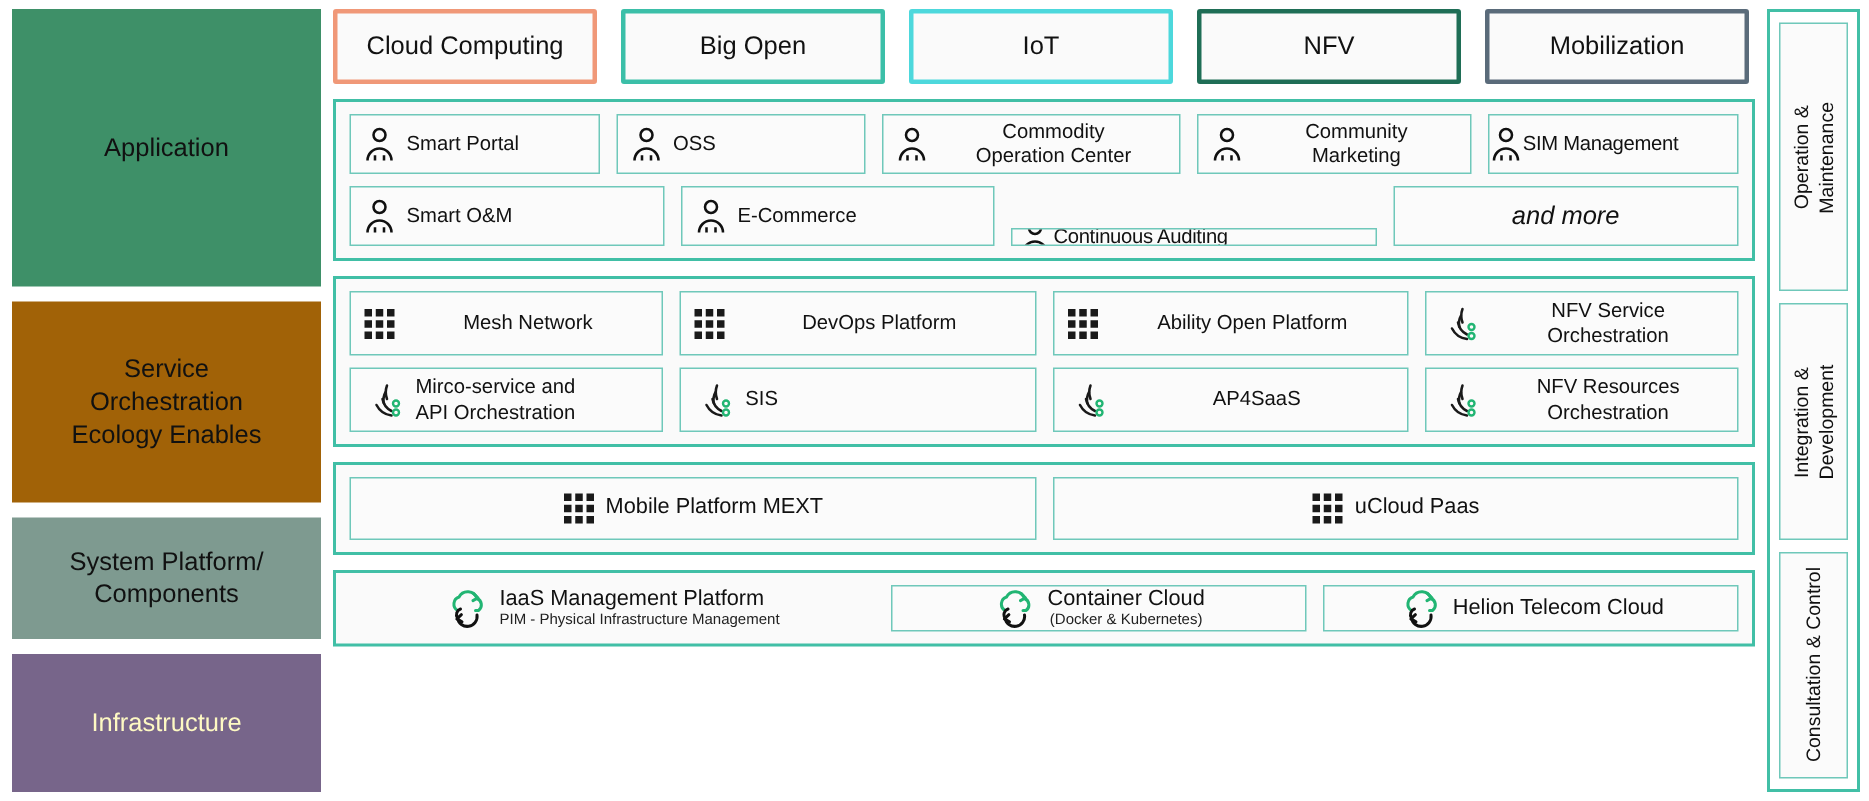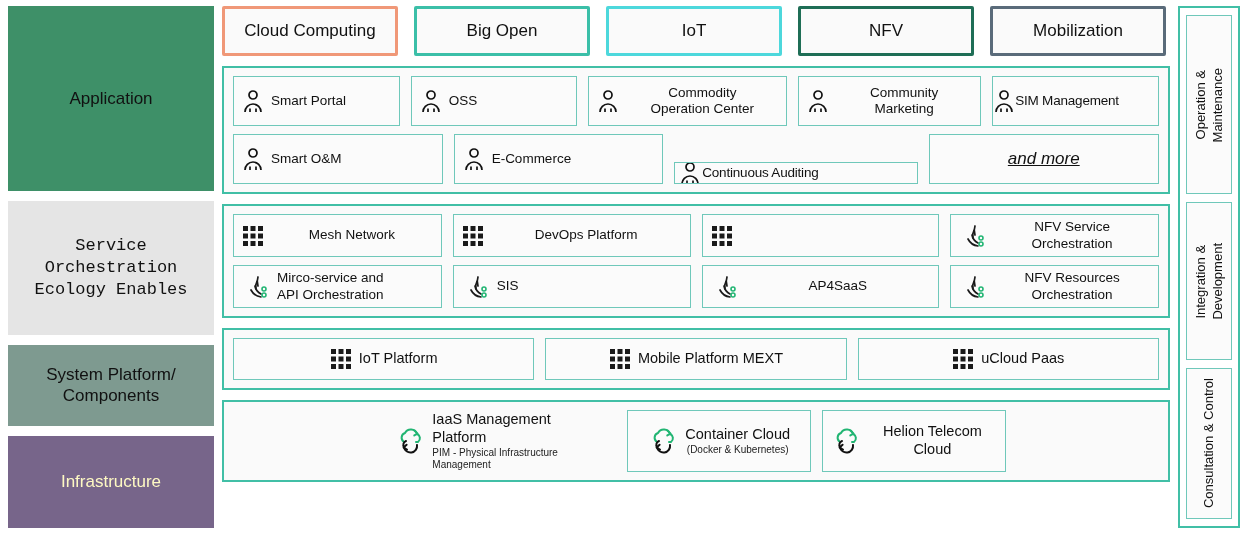--- a/index.html
+++ b/index.html
@@ -30,21 +30,21 @@
   .layer-label{
     display:flex;align-items:center;justify-content:center;
     text-align:center;
     font-size:17px;
     line-height:1.28;
     color:#111;
     box-sizing:border-box;
     padding:16px 6px;
   }
   .layer-label.application{background:#3E9068;color:#111;}
-  .layer-label.service{background:#e5e5e5;font-family:Liberation Mono, monospace;}
+  .layer-label.service{background:#a16207;}
   .layer-label.system{background:#7E9A90;}
   .layer-label.infra{background:#77658A;color:#fef9c3;}
 
   
   .main-col{
     flex:1 1 auto;
     display:flex;flex-direction:column;
     gap:10px;
     min-width:0;
   }
@@ -97,33 +97,33 @@
     color:#111;
     overflow:hidden;
   }
   .cell.center{justify-content:center;}
   .cell.noborder{border-color:transparent;background:transparent;}
   .cell-text{line-height:1.22;text-align:center;flex:0 1 auto;}
   .cell-text.left{text-align:left;}
   .cell-text.tight{letter-spacing:-0.2px;}
   .cell.more{justify-content:center;}
   .more-text{
-    font-style:italic;text-decoration:underline;
+    font-style:italic;
     font-size:17px;
   }
   .sub{display:block;font-size:10px;color:#222;line-height:1.2;}
 
   
   .ico{flex:0 0 auto;display:block;}
 
   
-  .panel.app{height:128px;}
+  .panel.app{height:108px;}
   .panel.svc{height:114px;}
   .panel.sys{height:62px;}
-  .panel.inf{height:82px;align-items:center;}
+  .panel.inf{height:51px;}
 
   .panel.sys .cell,.panel.inf .cell{font-size:14.5px;}
 
   
   .side-col{
     width:62px;flex:0 0 auto;
     border:2.5px solid #41BFA6;
     box-sizing:border-box;
     background:#fff;
     display:flex;flex-direction:column;
@@ -329,20 +329,21 @@
                 <rect x="8.5" y="1" width="5" height="5"></rect>
                 <rect x="16" y="1" width="5" height="5"></rect>
                 <rect x="1" y="8.5" width="5" height="5"></rect>
                 <rect x="8.5" y="8.5" width="5" height="5"></rect>
                 <rect x="16" y="8.5" width="5" height="5"></rect>
                 <rect x="1" y="16" width="5" height="5"></rect>
                 <rect x="8.5" y="16" width="5" height="5"></rect>
                 <rect x="16" y="16" width="5" height="5"></rect>
               </g>
             </svg>
+          <span class="cell-text" style="flex:1">Ability Open Platform</span>
         </div>
 
         <div class="cell" style="flex:1.06">
           <svg class="ico" width="28" height="26" viewBox="0 0 28 26">
               <g fill="none" stroke="#1a1a1a" stroke-width="1.7" stroke-linecap="round">
                 <path d="M16 3 A13 13 0 0 0 16 12"></path>
                 <path d="M15 7.5 A10 10 0 0 0 14 15"></path>
                 <path d="M13 12 A11 11 0 0 0 19 20"></path>
                 <path d="M9 16 A13 13 0 0 0 19 23"></path>
               </g>
@@ -424,52 +425,36 @@
                 <rect x="8.5" y="1" width="5" height="5"></rect>
                 <rect x="16" y="1" width="5" height="5"></rect>
                 <rect x="1" y="8.5" width="5" height="5"></rect>
                 <rect x="8.5" y="8.5" width="5" height="5"></rect>
                 <rect x="16" y="8.5" width="5" height="5"></rect>
                 <rect x="1" y="16" width="5" height="5"></rect>
                 <rect x="8.5" y="16" width="5" height="5"></rect>
                 <rect x="16" y="16" width="5" height="5"></rect>
               </g>
             </svg>
-          <span class="cell-text">IoT Platform</span>
+          <span class="cell-text">Mobile Platform MEXT</span>
         </div>
         <div class="cell center">
           <svg class="ico" width="22" height="22" viewBox="0 0 22 22">
               <g fill="#1a1a1a">
                 <rect x="1" y="1" width="5" height="5"></rect>
                 <rect x="8.5" y="1" width="5" height="5"></rect>
                 <rect x="16" y="1" width="5" height="5"></rect>
                 <rect x="1" y="8.5" width="5" height="5"></rect>
                 <rect x="8.5" y="8.5" width="5" height="5"></rect>
                 <rect x="16" y="8.5" width="5" height="5"></rect>
                 <rect x="1" y="16" width="5" height="5"></rect>
                 <rect x="8.5" y="16" width="5" height="5"></rect>
                 <rect x="16" y="16" width="5" height="5"></rect>
               </g>
             </svg>
-          <span class="cell-text">Mobile Platform MEXT</span>
-        </div>
-        <div class="cell center">
-          <svg class="ico" width="22" height="22" viewBox="0 0 22 22">
-              <g fill="#1a1a1a">
-                <rect x="1" y="1" width="5" height="5"></rect>
-                <rect x="8.5" y="1" width="5" height="5"></rect>
-                <rect x="16" y="1" width="5" height="5"></rect>
-                <rect x="1" y="8.5" width="5" height="5"></rect>
-                <rect x="8.5" y="8.5" width="5" height="5"></rect>
-                <rect x="16" y="8.5" width="5" height="5"></rect>
-                <rect x="1" y="16" width="5" height="5"></rect>
-                <rect x="8.5" y="16" width="5" height="5"></rect>
-                <rect x="16" y="16" width="5" height="5"></rect>
-              </g>
-            </svg>
           <span class="cell-text">uCloud Paas</span>
         </div>
       </div>
     </div>
 
     <div class="panel inf">
       <div class="panel-row">
 
         <div class="cell noborder center" style="flex:1.28">
           <svg class="ico" width="30" height="26" viewBox="0 0 30 26">

